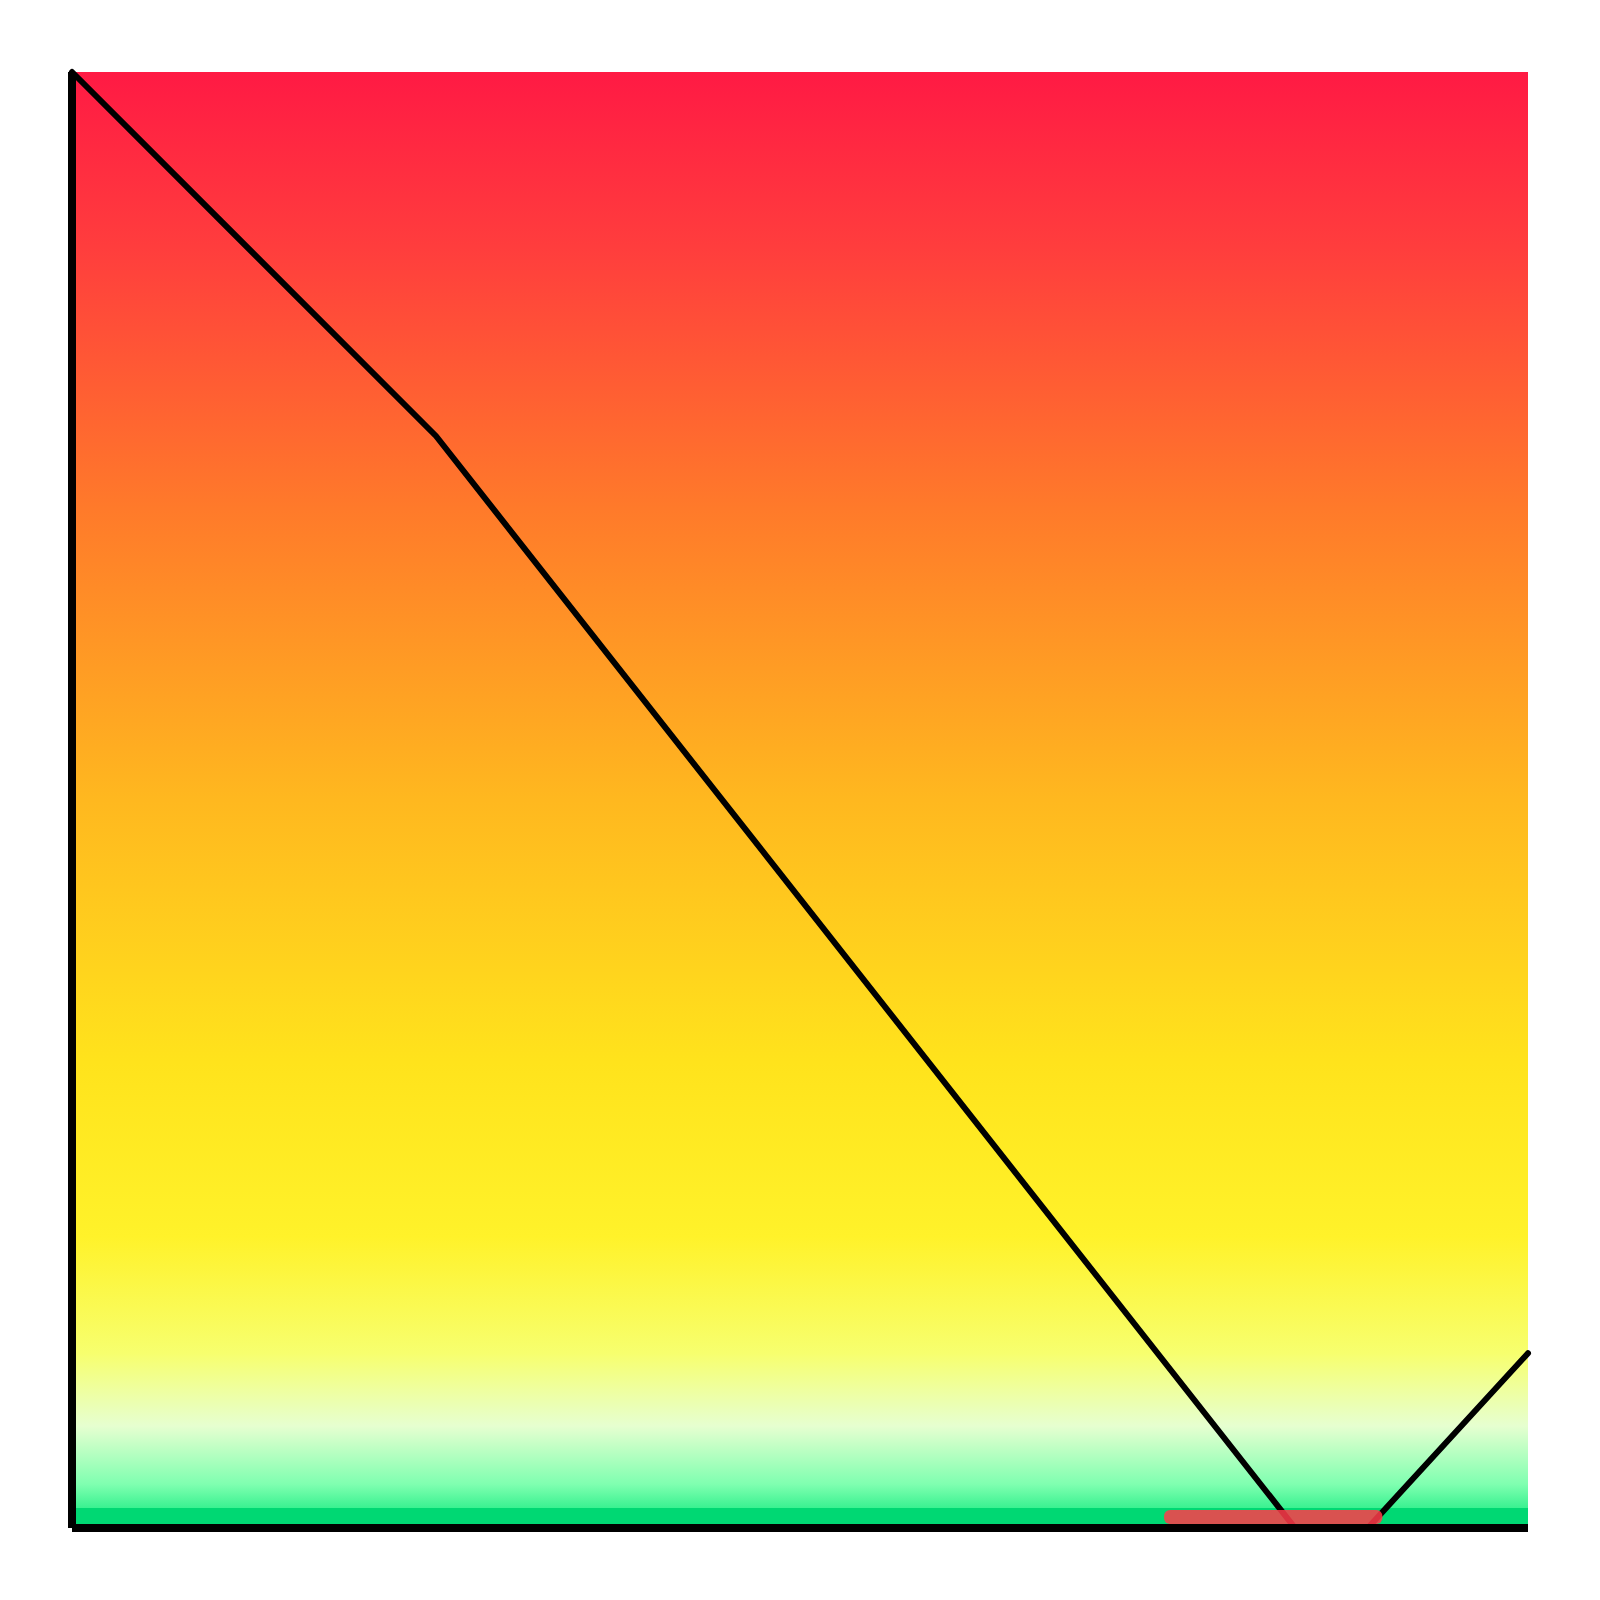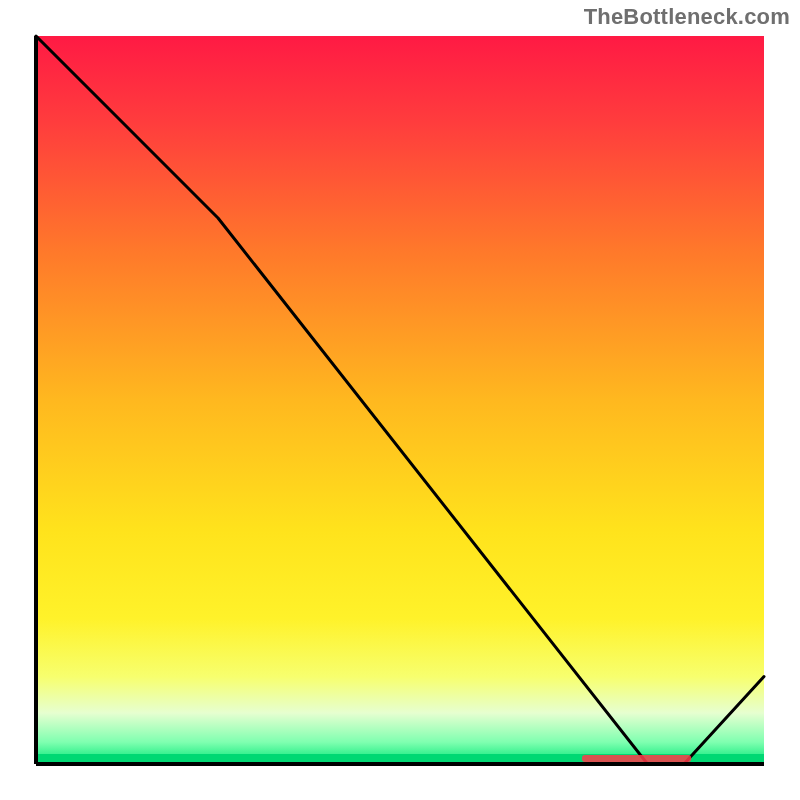--- a/index.html
+++ b/index.html
@@ -32,21 +32,20 @@
     top: 30px;
     width: 740px;
     height: 740px;
   }
   svg { display: block; }
 </style>
 </head>
 <body>
 
 <div class="page">
-  <div class="watermark">TheBottleneck.com</div>
 
   <div class="chart-area">
     <svg id="chart-svg" width="740" height="740" viewBox="0 0 740 740">
       <defs>
         <linearGradient id="bg-grad" x1="0" y1="0" x2="0" y2="1">
             <stop offset="0.0%" stop-color="#ff1a44"></stop>
             <stop offset="12.0%" stop-color="#ff3d3d"></stop>
             <stop offset="30.0%" stop-color="#ff7a2a"></stop>
             <stop offset="50.0%" stop-color="#ffb81f"></stop>
             <stop offset="68.0%" stop-color="#ffe31c"></stop>

